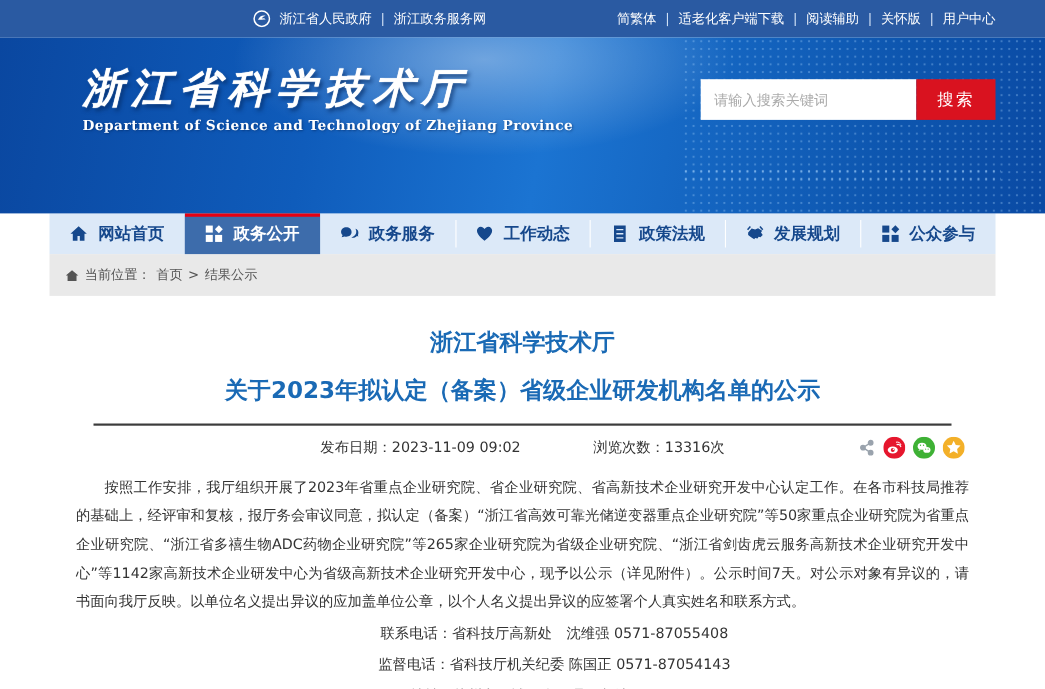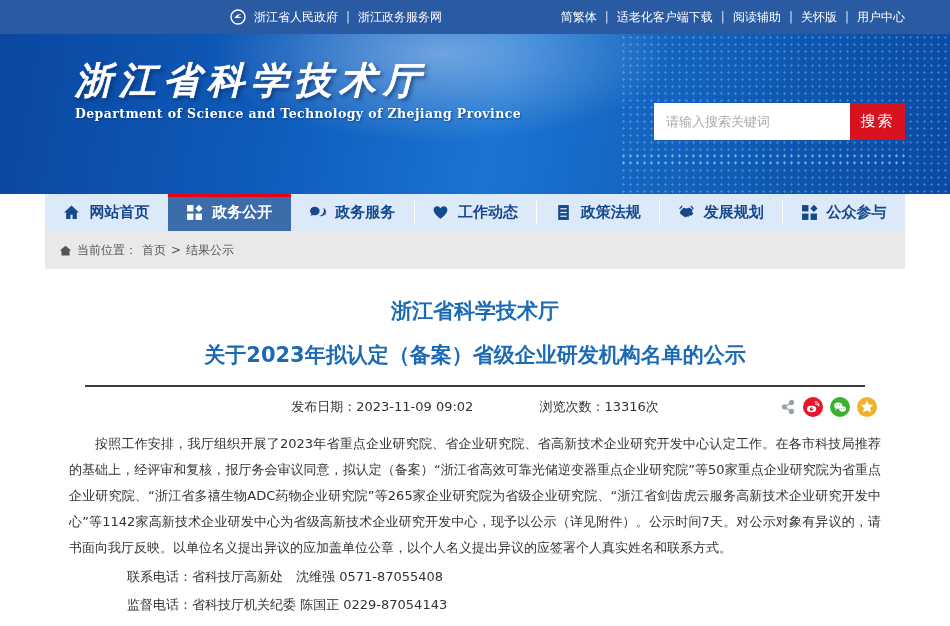--- a/index.html
+++ b/index.html
@@ -24,25 +24,25 @@
     background-image:radial-gradient(rgba(173,216,255,.9) 1px,transparent 1.4px);
     background-size:7px 7px; }
   .banner .dots1 { right:0; top:0; width:330px; height:160px; opacity:.35; }
   .banner .dots2 { left:620px; top:118px; width:290px; height:14px; opacity:.55; }
   .logo { position:absolute; left:75px; top:22px; color:#fff; }
   .logo-cn { font-family:"DejaVu Serif","Liberation Serif",serif; font-weight:bold; font-style:italic;
     font-size:37px; letter-spacing:7px; white-space:nowrap;
     text-shadow:0 0 1px #fff,2px 2px 4px rgba(4,40,96,.75); }
   .logo-en { font-family:"DejaVu Serif","Liberation Serif",serif; font-weight:bold;
     font-size:12.5px; letter-spacing:.4px; text-shadow:1px 1px 2px rgba(4,40,96,.6); }
-  .search { position:absolute; right:45px; top:69px; display:flex; }
+  .search { position:absolute; right:45px; top:38px; display:flex; }
   .search input { width:196px; height:37px; border:0; outline:none; padding:0 12px;
     font-size:13px; color:#333; background:#fff; }
   .search input::placeholder { color:#aaa; }
-  .search button { width:55px; height:37px; border:0; background:#d9121f; color:#fff;
+  .search button { width:72px; height:37px; border:0; background:#d9121f; color:#fff;
     font-size:15px; cursor:pointer; letter-spacing:2px; }
 
   
   .container { width:860px; margin:0 auto; }
   .navbar { display:flex; height:37px; background:#dce9f8; }
   .nav-item { flex:1; display:flex; align-items:center; justify-content:center; gap:9px;
     font-size:15px; font-weight:bold; color:#16488c; cursor:pointer; position:relative; }
   .nav-item + .nav-item::before { content:""; position:absolute; left:0; top:6px; bottom:6px;
     width:1px; background:#ffffff; }
   .nav-item.active { background:#3d6cab; color:#fff; box-shadow:inset 0 3px 0 #e60012; }
@@ -59,21 +59,21 @@
   
   .content { padding:20px 24px 0; color:#333; }
   .art-title1 { text-align:center; color:#1a6ab5; font-size:21px; font-weight:bold; margin-top:8px; }
   .art-title2 { text-align:center; color:#1a6ab5; font-size:21px; font-weight:bold; margin-top:16px; }
   .divider { border-bottom:2px solid #3c3c3c; margin:16px 16px 0; }
   .meta { position:relative; display:flex; justify-content:center; gap:66px; align-items:center;
     height:40px; font-size:13px; color:#333; }
   .share { position:absolute; right:4px; top:10px; display:flex; align-items:center; gap:7px; }
   .share .sic { width:20px; height:20px; display:inline-flex; cursor:pointer; }
   .body-p { font-size:13px; line-height:26px; text-align:justify; text-indent:2em; margin-top:4px; }
-  .contact { padding-left:58px; font-size:13px; line-height:24px; margin-top:4px; }
+  .contact { padding-left:58px; font-size:13px; line-height:24px; margin-top:4px;text-align:center; }
 </style>
 </head>
 <body>
 
 <div class="topbar">
   <div class="topbar-left">
     <span class="emblem">
       <svg viewBox="0 0 16 16">
           <circle cx="8" cy="8" r="7" fill="none" stroke="#fff" stroke-width="1.4"></circle>
           <path d="M4.5 9c1.5-3 4-4.5 7-3.5-2 .2-3.2 1.2-3.5 2.5 1.5-.6 2.8-.3 3.5.8-2.5-.5-5 .5-7 .2z" fill="#fff"></path>
@@ -247,17 +247,17 @@
               <circle cx="10" cy="10" r="10" fill="#f3b029"></circle>
               <path d="M10 3.6l1.9 3.9 4.3.6-3.1 3 .7 4.3L10 13.3l-3.8 2 .7-4.2-3.1-3 4.3-.6z" fill="#fff"></path>
             </svg>
         </span>
       </span>
     </div>
 
     <p class="body-p">按照工作安排，我厅组织开展了2023年省重点企业研究院、省企业研究院、省高新技术企业研究开发中心认定工作。在各市科技局推荐的基础上，经评审和复核，报厅务会审议同意，拟认定（备案）“浙江省高效可靠光储逆变器重点企业研究院”等50家重点企业研究院为省重点企业研究院、“浙江省多禧生物ADC药物企业研究院”等265家企业研究院为省级企业研究院、“浙江省剑齿虎云服务高新技术企业研究开发中心”等1142家高新技术企业研发中心为省级高新技术企业研究开发中心，现予以公示（详见附件）。公示时间7天。对公示对象有异议的，请书面向我厅反映。以单位名义提出异议的应加盖单位公章，以个人名义提出异议的应签署个人真实姓名和联系方式。</p>
 
     <div class="contact">联系电话：省科技厅高新处　沈维强 0571-87055408</div>
-    <div class="contact">监督电话：省科技厅机关纪委 陈国正 0229-87054143</div>
+    <div class="contact">监督电话：省科技厅机关纪委 陈国正 0571-87054143</div>
     <div class="contact">地址：杭州市环城西路33号　邮编：310006</div>
 
   </div>
 </div>
 
 </body></html>

